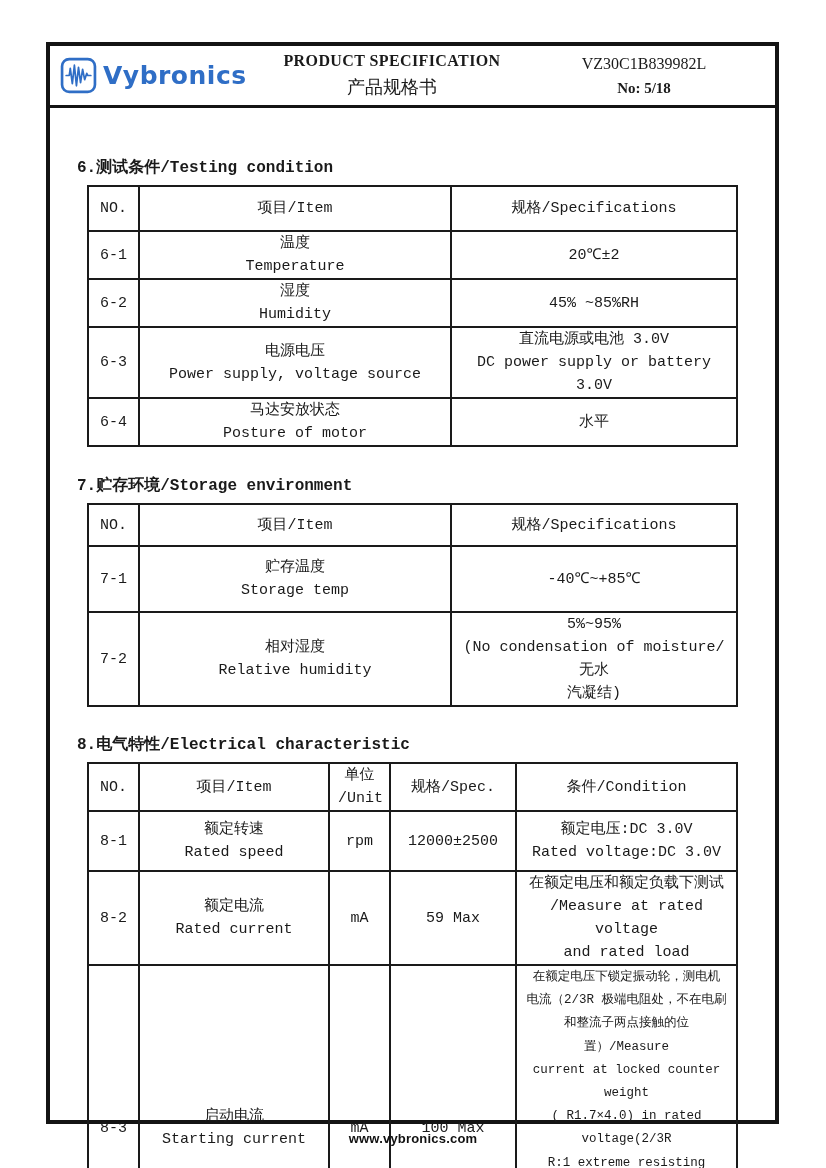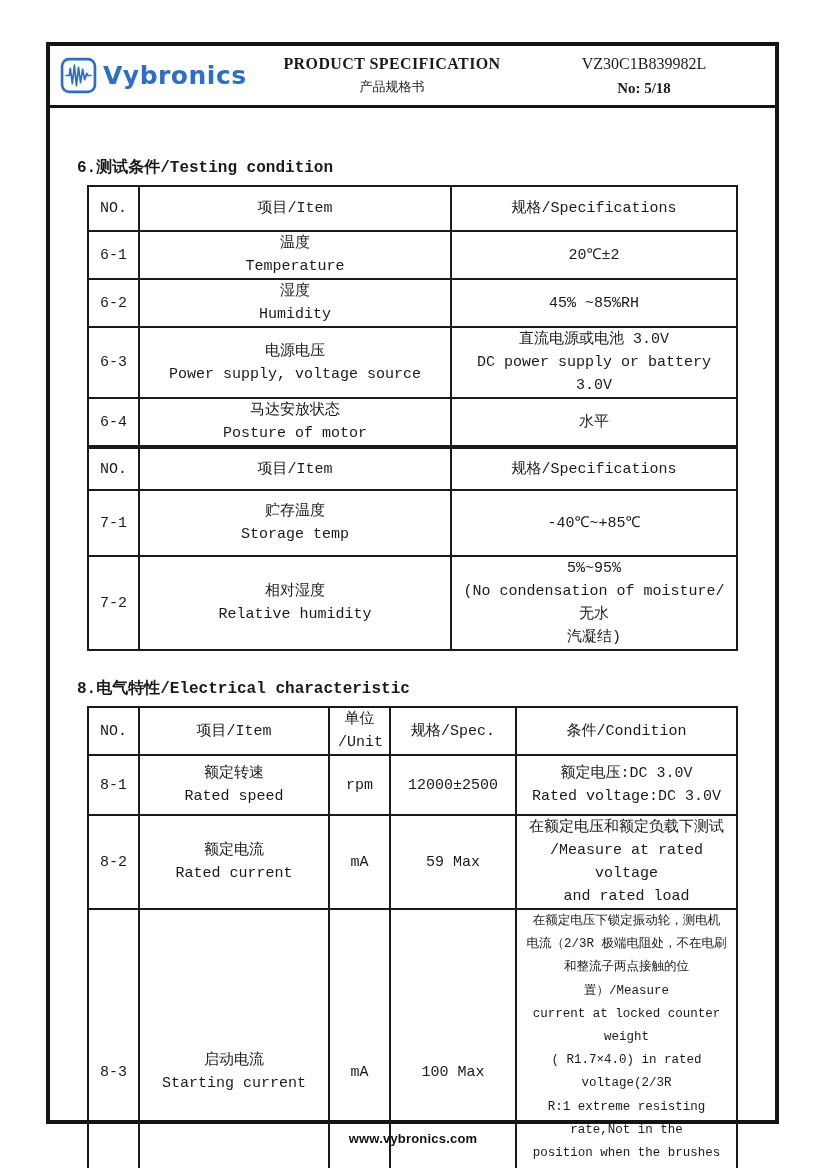--- a/index.html
+++ b/index.html
@@ -18,21 +18,21 @@
     border-bottom:3px solid #141414; padding:0 6px 0 10px; box-sizing:border-box;
   }
   .logo-wrap { width:205px; display:flex; align-items:center; gap:6px; }
   .logo-box { width:37px; height:37px; flex:0 0 auto; }
   .logo-text {
     font-family:"DejaVu Sans",sans-serif; font-weight:bold; font-size:25px;
     color:#2f6ec6; letter-spacing:0.5px;
   }
   .header-center { flex:1; text-align:center; }
   .title-en { font-family:"Liberation Serif",serif; font-weight:700; font-size:16px; letter-spacing:0.4px; }
-  .title-cn { font-family:"Liberation Serif",serif; font-size:13px; margin-top:5px; }
+  .title-cn { font-family:"Liberation Serif",serif; font-size:18px; margin-top:5px; }
   .header-right { width:250px; text-align:center; }
   .part-no { font-family:"Liberation Serif",serif; font-size:16px; }
   .page-no { font-family:"Liberation Serif",serif; font-weight:700; font-size:15px; margin-top:7px; }
   
   .content { padding-left:37px; }
   .sec-title { font-size:16px; font-weight:700; margin:0 0 6px -10px; line-height:22px; }
   .mt-sec6 { margin-top:49px; }
   .mt-sec7 { margin-top:28px; }
   .mt-sec8 { margin-top:27px; }
   table.spec-table { border-collapse:collapse; table-layout:fixed; width:649px; }
@@ -120,20 +120,21 @@
             <td>6-4</td>
             <td>马达安放状态
 Posture of motor</td>
             <td>水平</td>
           </tr>
         </tbody>
       </table>
     </section>
 
     <section>
+      <h2 class="sec-title mt-sec7">7.贮存环境/Storage environment</h2>
       <table class="spec-table t3">
         <colgroup>
             <col class="c-no">
             <col class="c-item">
             <col class="c-spec">
           </colgroup>
         <thead>
           <tr class="rh42">
             <th>NO.</th>
             <th>项目/Item</th>

